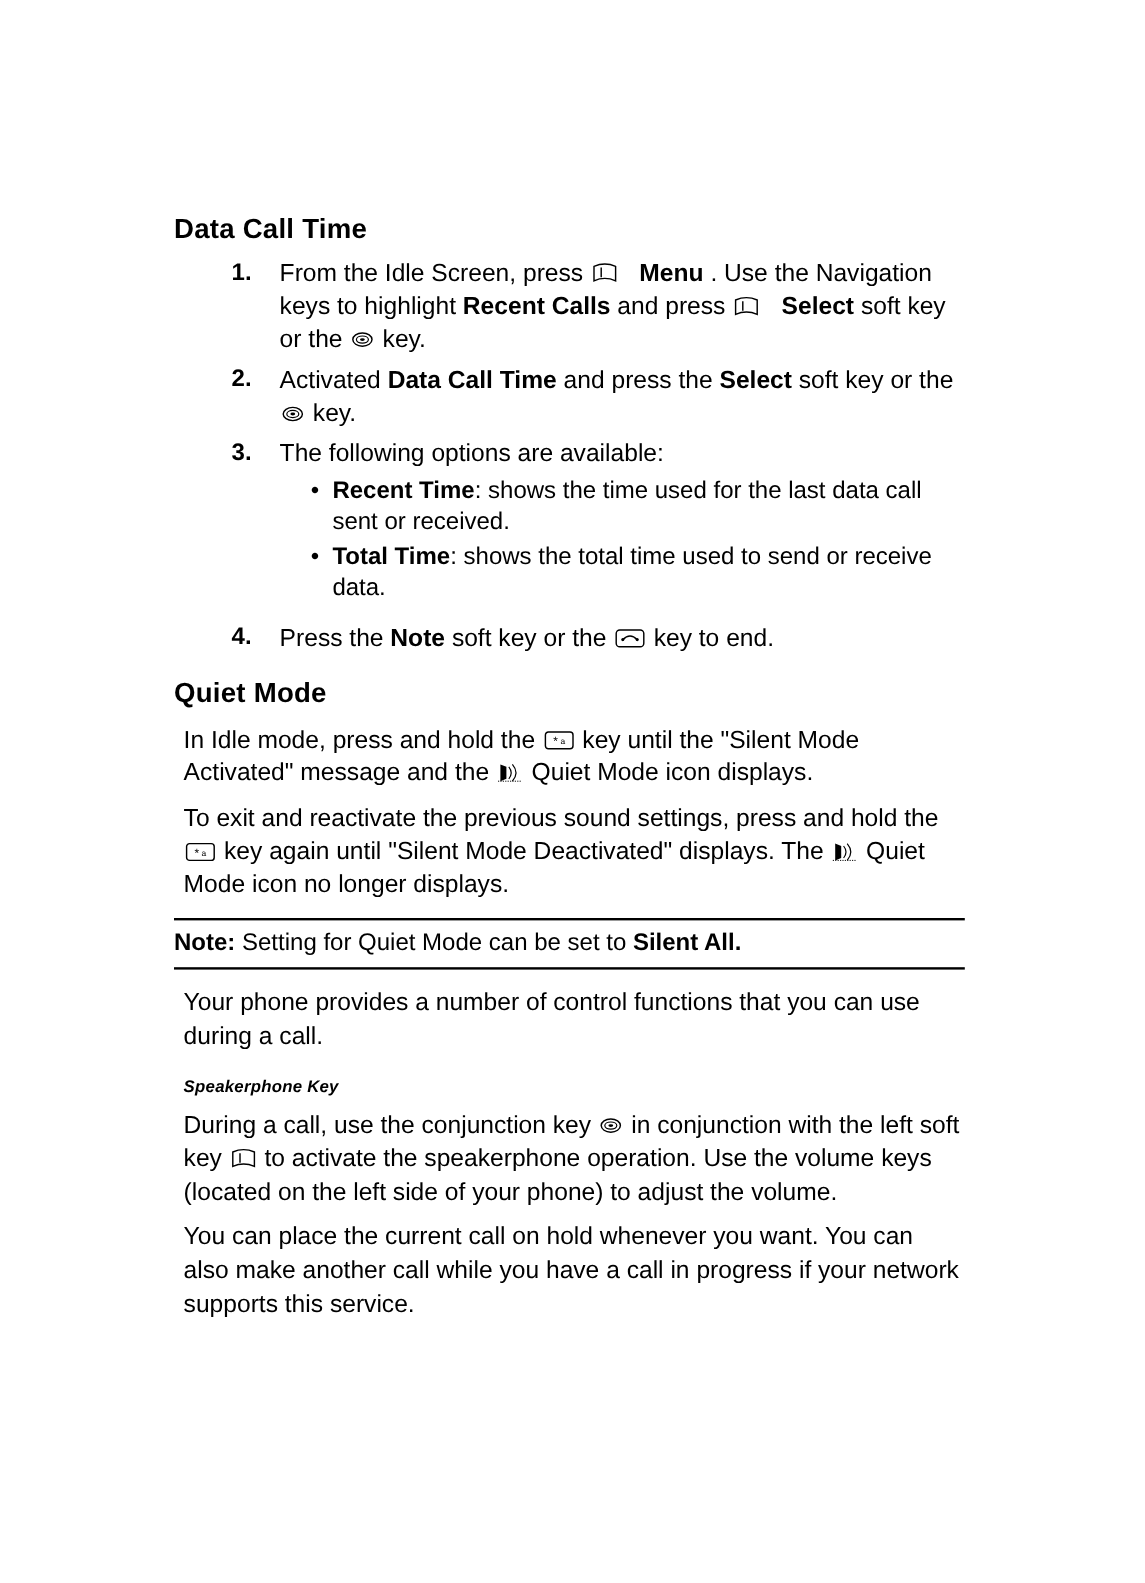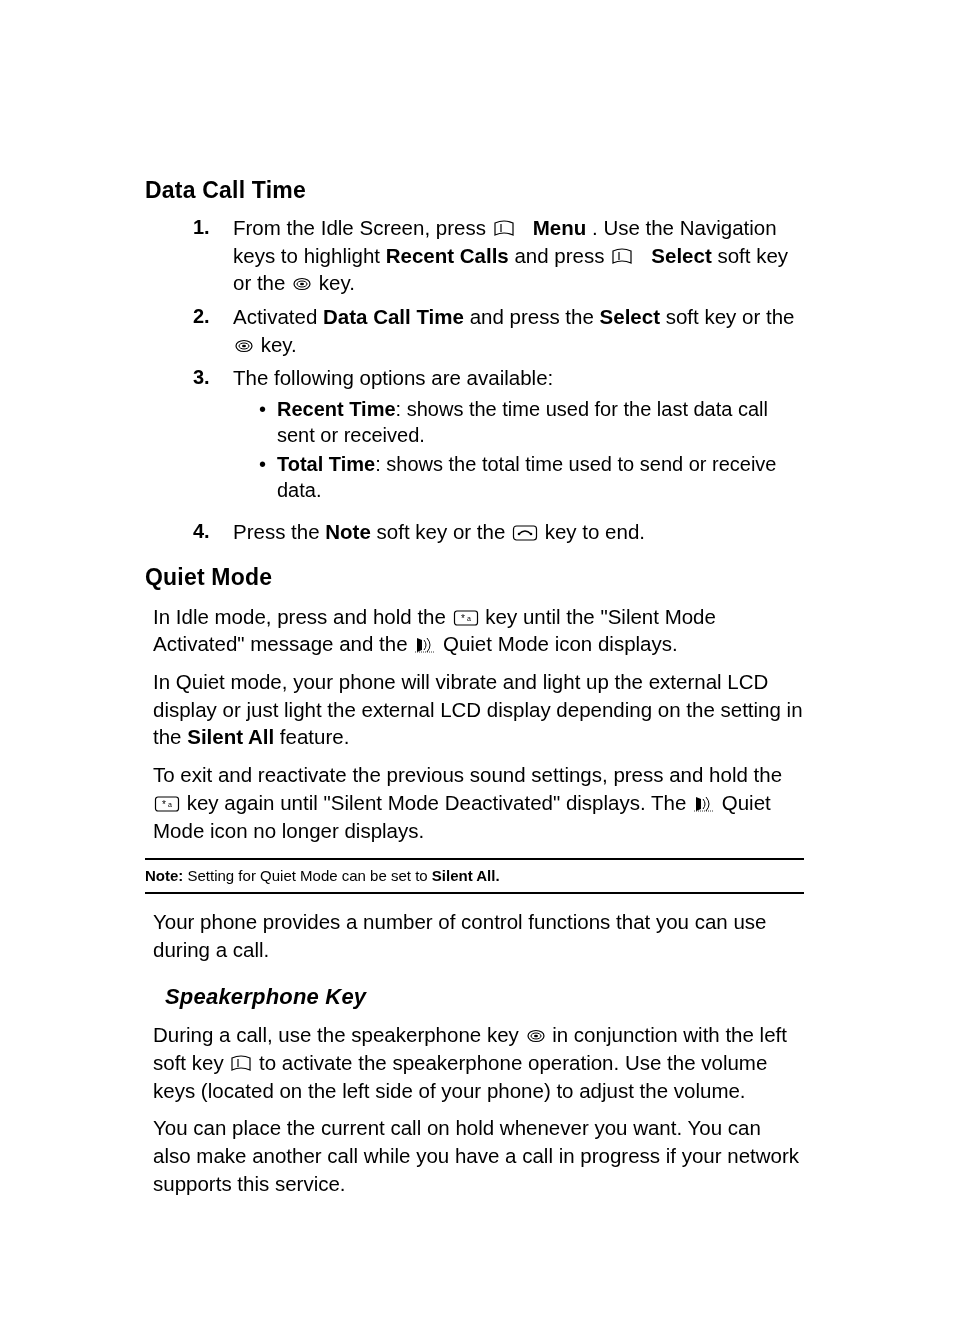--- a/index.html
+++ b/index.html
@@ -23,22 +23,22 @@
     font-weight: 900;
     font-size: 23px;
     margin: 0 0 8px 0;
     padding: 0;
     letter-spacing: 0.2px;
   }
   .h3 {
     font-family: Arial, Helvetica, sans-serif;
     font-weight: 900;
     font-style: italic;
-    font-size: 22px;
-    margin: 18px 0 6px 20px;
+    font-size: 14px;
+    margin: 18px 0 6px 8px;
     letter-spacing: 0.2px;
   }
   .ol {
     margin: 4px 0 10px 0;
     padding: 0 0 0 48px;
   }
   .ol .li {
     position: relative;
     padding: 0 0 6px 40px;
     font-size: 20.5px;
@@ -73,21 +73,21 @@
     margin: 10px 0 10px 8px;
     font-size: 20.5px;
     line-height: 1.35;
   }
   .bold { font-weight: 700; }
   .note-box {
     margin: 14px 0 14px 0;
     border-top: 2px solid #000;
     border-bottom: 2px solid #000;
     padding: 6px 0 6px 0;
-    font-size: 15px;
+    font-size: 20px;
     font-stretch: condensed;
   }
   .ikey {
     display: inline-block;
     vertical-align: -3px;
     width: 22px;
     height: 18px;
     position: relative;
     margin: 0 1px;
   }
@@ -202,25 +202,20 @@
       <svg viewBox="0 0 22 16">
           <path d="M8 3 L8 13 L3 15 L3 1 Z" fill="#000"></path>
           <path d="M10 3 Q14 8 10 13" fill="none" stroke="#000" stroke-width="1"></path>
           <path d="M13 1 Q19 8 13 15" fill="none" stroke="#000" stroke-width="1"></path>
           <line x1="1" y1="15" x2="20" y2="15" stroke="#000" stroke-width="0.8" stroke-dasharray="1,1"></line>
         </svg>
     </span>
     <span> Quiet Mode icon displays.</span>
   </div>
 
-  <div class="para">
-    <span>In Quiet mode, your phone will vibrate and light up the external LCD display or just light the external LCD display depending on the setting in the </span>
-    <span class="bold">Silent All</span>
-    <span> feature.</span>
-  </div>
 
   <div class="para">
     <span>To exit and reactivate the previous sound settings, press and hold the </span>
     <span class="ikey star">
       <svg viewBox="0 0 26 18">
           <rect x="1.5" y="2" width="23" height="14" rx="2.5" fill="none" stroke="#000" stroke-width="1.2"></rect>
           <text x="8" y="13" font-size="10" font-family="Arial" fill="#000">*</text>
           <text x="14" y="12" font-size="7" font-family="Arial" fill="#000">a</text>
         </svg>
     </span>
@@ -237,21 +232,21 @@
   </div>
 
   <div class="note-box">
     <span class="bold">Note: </span><span>Setting for Quiet Mode can be set to </span><span class="bold">Silent All.</span><span></span>
   </div>
 
   <div class="para">Your phone provides a number of control functions that you can use during a call.</div>
 
   <div class="h3">Speakerphone Key</div>
   <div class="para">
-    <span>During a call, use the speakerphone key </span>
+    <span>During a call, use the conjunction key </span>
     <span class="ikey speaker">
       <svg viewBox="0 0 20 16">
           <ellipse cx="10" cy="8" rx="8" ry="5.5" fill="none" stroke="#000" stroke-width="1.2"></ellipse>
           <ellipse cx="10" cy="8" rx="5" ry="3" fill="none" stroke="#000" stroke-width="1"></ellipse>
           <ellipse cx="10" cy="8" rx="2" ry="1.2" fill="#000"></ellipse>
         </svg>
     </span>
     <span> in conjunction with the left soft key </span>
     <span class="ikey">
       <svg viewBox="0 0 22 18">

